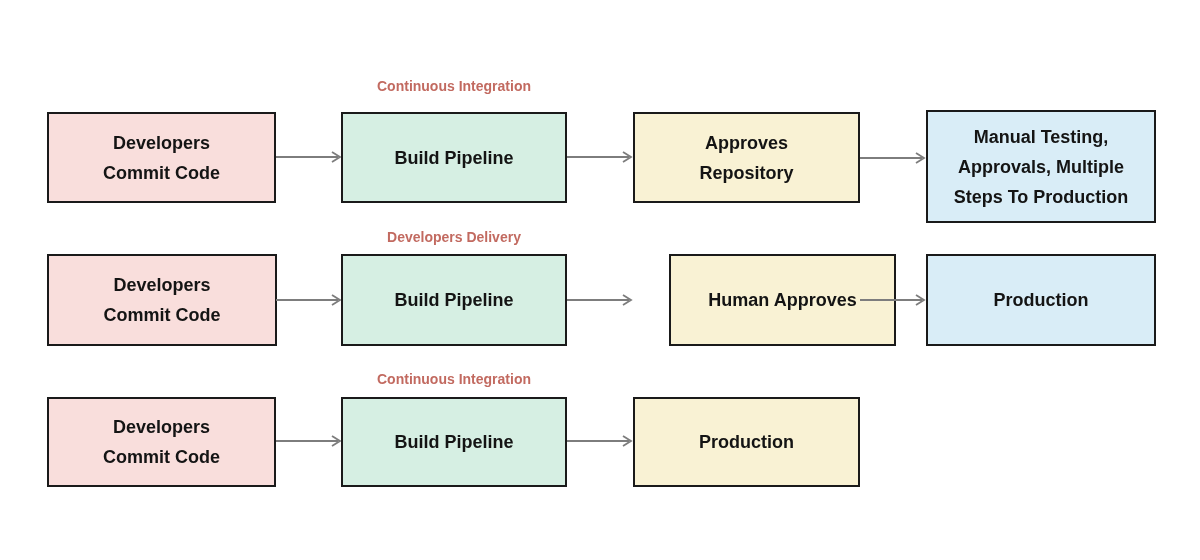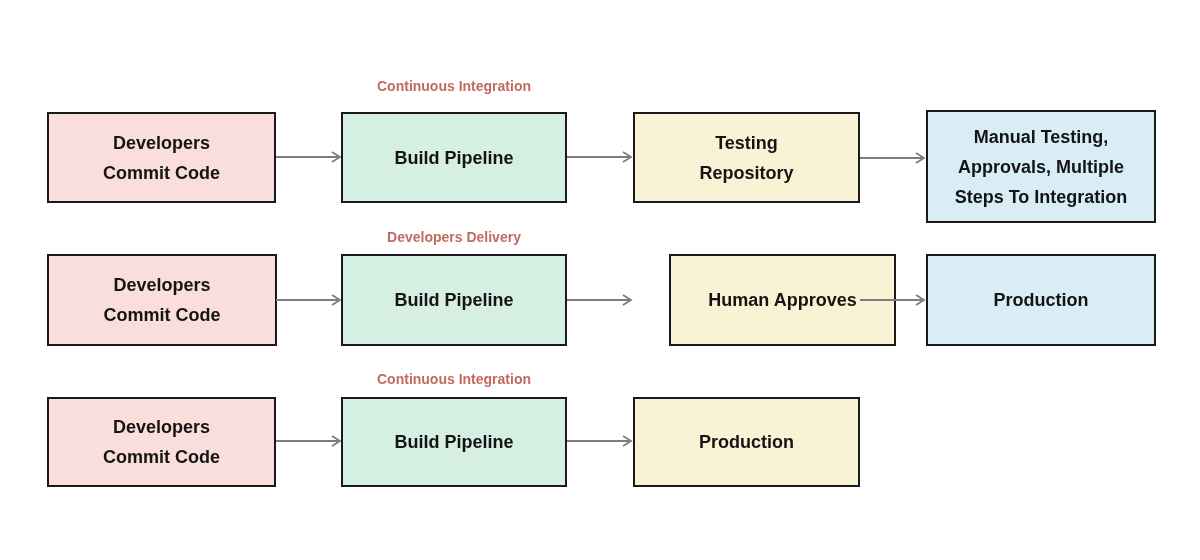--- a/index.html
+++ b/index.html
@@ -86,33 +86,33 @@
   <div class="box fill-green b-r1c2">
     <span>Build Pipeline</span>
   </div>
   <div class="arrow a-r1g2">
     <svg width="66" height="14" viewBox="0 0 66 14">
         <line x1="0" y1="7" x2="62" y2="7" stroke="#7d7d7d" stroke-width="2"></line>
         <path d="M56,2 L64,7 L56,12" fill="none" stroke="#7d7d7d" stroke-width="1.8"></path>
       </svg>
   </div>
   <div class="box fill-yellow b-r1c3">
-    <span>Testing
+    <span>Approves
 Repository</span>
   </div>
   <div class="arrow a-r1g3">
     <svg width="66" height="14" viewBox="0 0 66 14">
         <line x1="0" y1="7" x2="62" y2="7" stroke="#7d7d7d" stroke-width="2"></line>
         <path d="M56,2 L64,7 L56,12" fill="none" stroke="#7d7d7d" stroke-width="1.8"></path>
       </svg>
   </div>
   <div class="box fill-blue b-r1c4">
     <span>Manual Testing,
 Approvals, Multiple
-Steps To Integration</span>
+Steps To Production</span>
   </div>
 
   <div class="row-title t2">Developers Delivery</div>
   <div class="box fill-pink b-r2c1">
     <span>Developers
 Commit Code</span>
   </div>
   <div class="arrow a-r2g1">
     <svg width="66" height="14" viewBox="0 0 66 14">
         <line x1="0" y1="7" x2="62" y2="7" stroke="#7d7d7d" stroke-width="2"></line>

